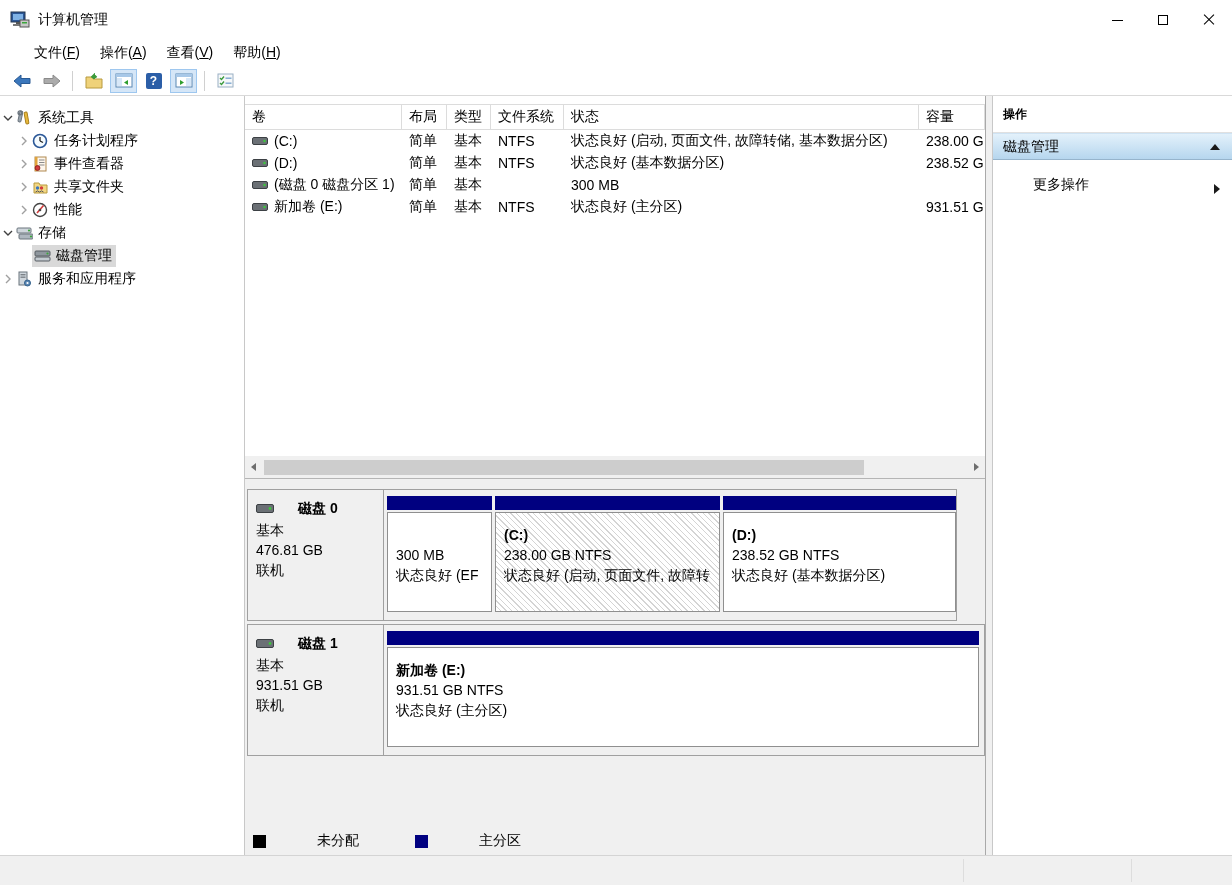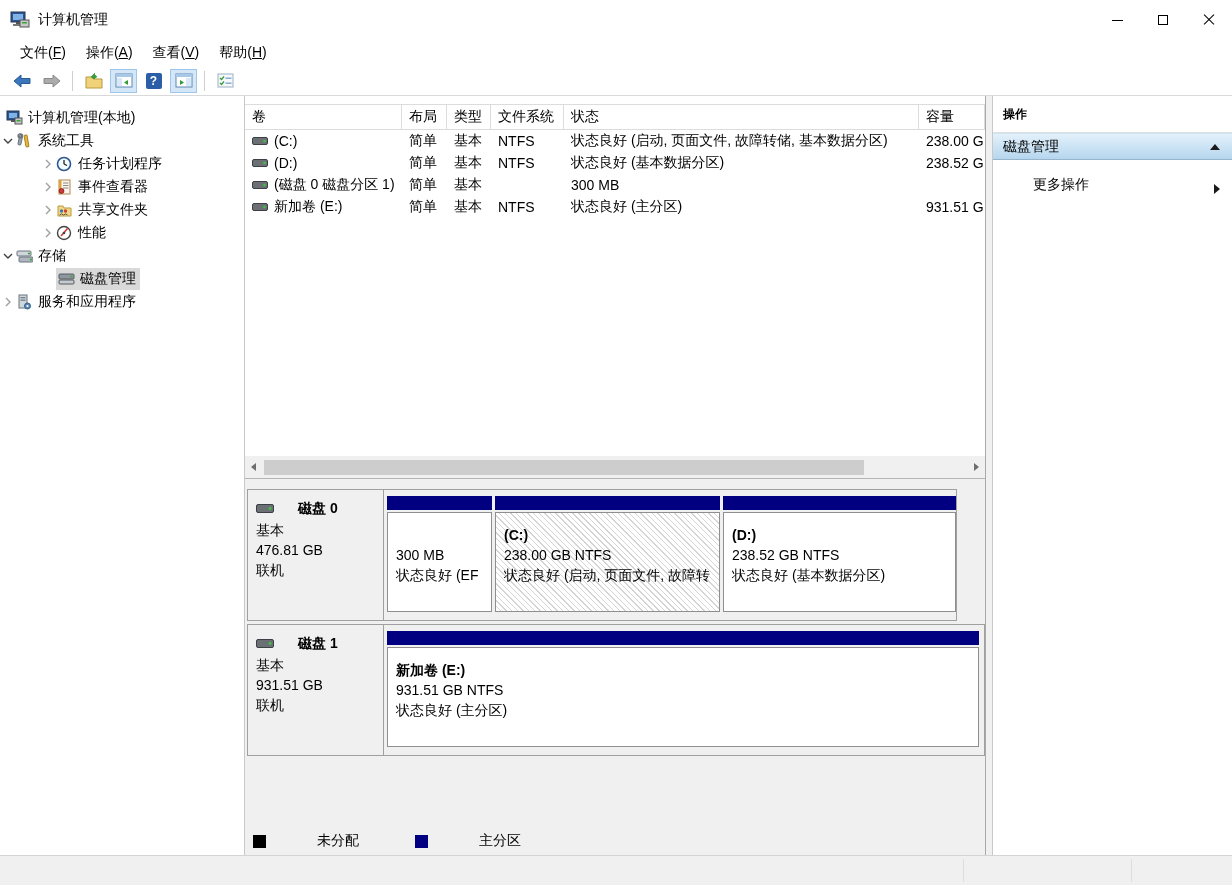--- a/index.html
+++ b/index.html
@@ -18,21 +18,21 @@
   .wincontrols { margin-left:auto; display:flex; height:100%; }
   .wbtn { width:46px; height:100%; display:flex; align-items:center; justify-content:center; }
   .min-glyph { width:11px; height:0; border-top:1px solid #000; }
   .max-glyph { width:10px; height:10px; border:1px solid #000; }
   .close-glyph { position:relative; width:12px; height:12px; }
   .close-glyph::before,.close-glyph::after { content:""; position:absolute; left:-1px; top:5px; width:14px; height:0; border-top:1px solid #000; }
   .close-glyph::before { transform:rotate(45deg); }
   .close-glyph::after  { transform:rotate(-45deg); }
 
   
-  .menubar { height:26px; display:flex; align-items:center; padding-left:10px; background:#fff; flex:0 0 auto; }
+  .menubar { height:26px; display:flex; align-items:center; padding-left:24px; background:#fff; flex:0 0 auto; }
   .menu-item { padding:3px 10px; font-size:14px; }
   .menu-item u { text-decoration:underline; }
 
   
   .toolbar { height:30px; display:flex; align-items:center; padding-left:8px; gap:3px;
              border-bottom:1px solid #d9d9d9; background:#fff; flex:0 0 auto; }
   .tbtn { width:27px; height:24px; display:flex; align-items:center; justify-content:center; border:1px solid transparent; }
   .tbtn.toggled { background:#d5e6f7; border:1px solid #9ec7ef; }
   .tsep { width:1px; height:20px; background:#d0d0d0; margin:0 4px; }
   .helpbox { width:16px; height:16px; background:#2b5ea7; color:#fff; font-weight:bold; font-size:12px;
@@ -41,21 +41,21 @@
   
   .content { flex:1 1 auto; display:flex; min-height:0; }
 
   
   .treepanel { width:245px; flex:0 0 245px; background:#fff; border-right:1px solid #c8c8c8; padding-top:10px; overflow:hidden; }
   .trow { height:23px; display:flex; align-items:center; font-size:14px; white-space:nowrap; }
   .trow .chev { width:16px; height:16px; flex:0 0 16px; display:flex; align-items:center; justify-content:center; }
   .trow .ticon { width:17px; height:16px; flex:0 0 17px; margin-right:5px; }
   .lvl0 { padding-left:6px; }
   .lvl1 { padding-left:0; }
-  .lvl2 { padding-left:40px; }
+  .lvl2 { padding-left:16px; }
   .selwrap { display:flex; align-items:center; background:#d9d9d9; padding:2px 4px 2px 0; }
   .selwrap .ticon { margin-left:2px; }
 
   
   .centerpanel { width:741px; flex:0 0 741px; display:flex; flex-direction:column; background:#fff; border-right:1px solid #a9a9a9; min-height:0; }
   .panel-gap { width:6px; flex:0 0 6px; background:#f0f0f0; }
 
   .vol-wrap { height:360px; flex:0 0 360px; padding-top:8px; overflow:hidden; background:#fff; }
   .vl-header { display:flex; height:26px; border-top:1px solid #dcdcdc; border-bottom:1px solid #dcdcdc; }
   .vl-header .cell { display:flex; align-items:center; padding-left:7px; border-right:1px solid #dcdcdc; font-size:14px; overflow:hidden; white-space:nowrap; }
@@ -192,30 +192,20 @@
         <path d="M3 10 L4.5 11.5 L7 8.5" stroke="#3c9b3c" stroke-width="1.4" fill="none"></path>
         <rect x="8.5" y="9.5" width="6" height="1.4" fill="#7fa8d0"></rect>
       </svg>
     </div>
   </div>
 
   <div class="content">
 
     <div class="treepanel">
 
-      <div class="trow lvl0">
-        <svg class="ticon" viewBox="0 0 17 16">
-          <rect x="1" y="1" width="12" height="9" fill="#2b5797" stroke="#24364f"></rect>
-          <rect x="3" y="3" width="8" height="5" fill="#7fb2e5"></rect>
-          <rect x="5" y="10" width="4" height="2" fill="#555"></rect>
-          <rect x="9" y="8" width="7" height="6" fill="#c8c8c8" stroke="#555"></rect>
-          <rect x="10.5" y="10" width="4" height="1.5" fill="#3aa63a"></rect>
-        </svg>
-        <span>计算机管理(本地)</span>
-      </div>
 
       <div class="trow lvl1">
         <span class="chev">
           <svg width="10" height="10" viewBox="0 0 10 10">
               <polyline points="1,3 5,7 9,3" fill="none" stroke="#404040" stroke-width="1.4"></polyline>
             </svg>
         </span>
         <svg class="ticon" viewBox="0 0 17 16">
           <rect x="3" y="1" width="3" height="11" rx="1.2" fill="#9aa4ad" stroke="#6a747d" transform="rotate(12 4.5 6)"></rect>
           <rect x="9" y="2" width="3" height="12" rx="1.2" fill="#e8b93c" stroke="#a87f1c" transform="rotate(-10 10.5 8)"></rect>

